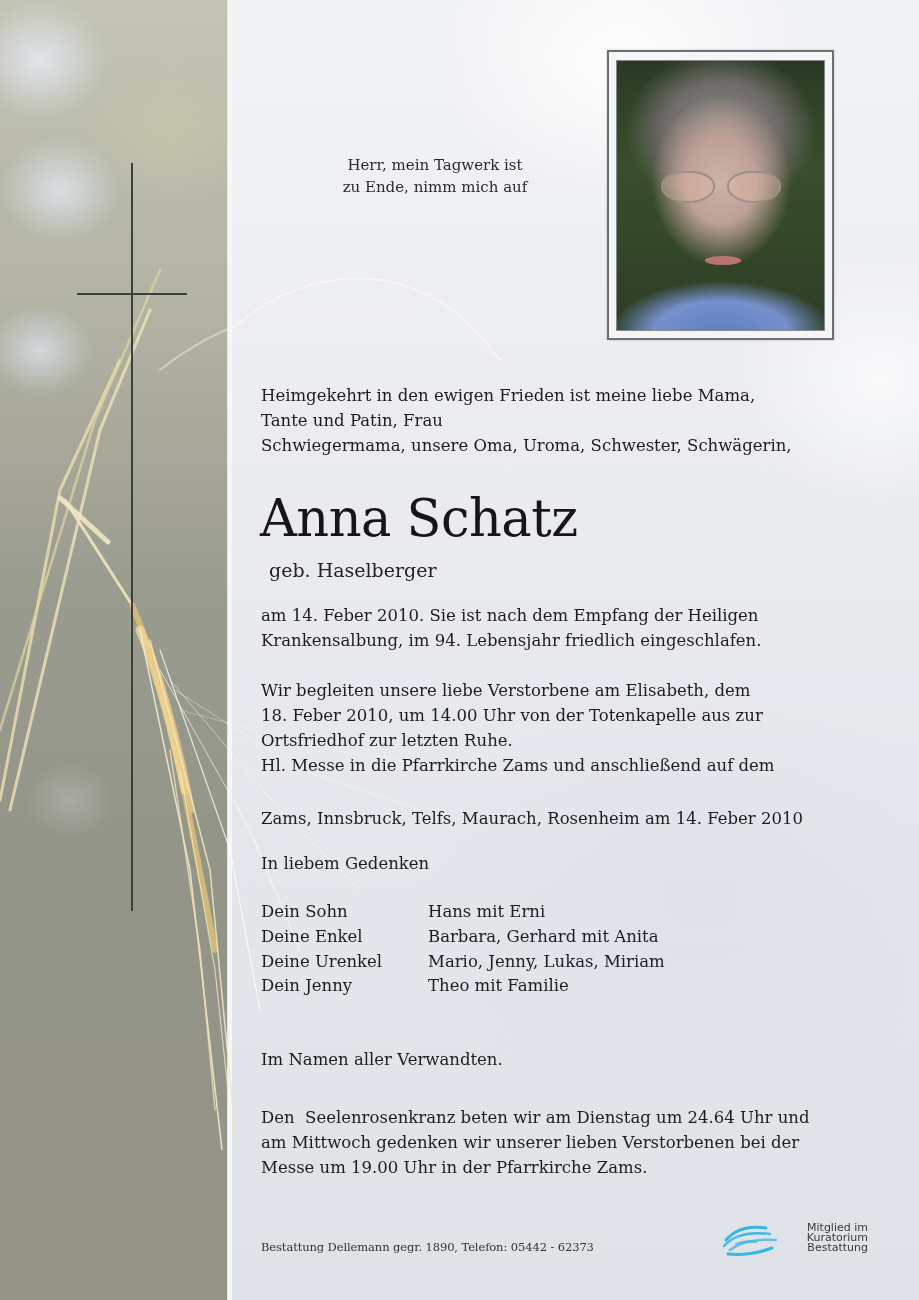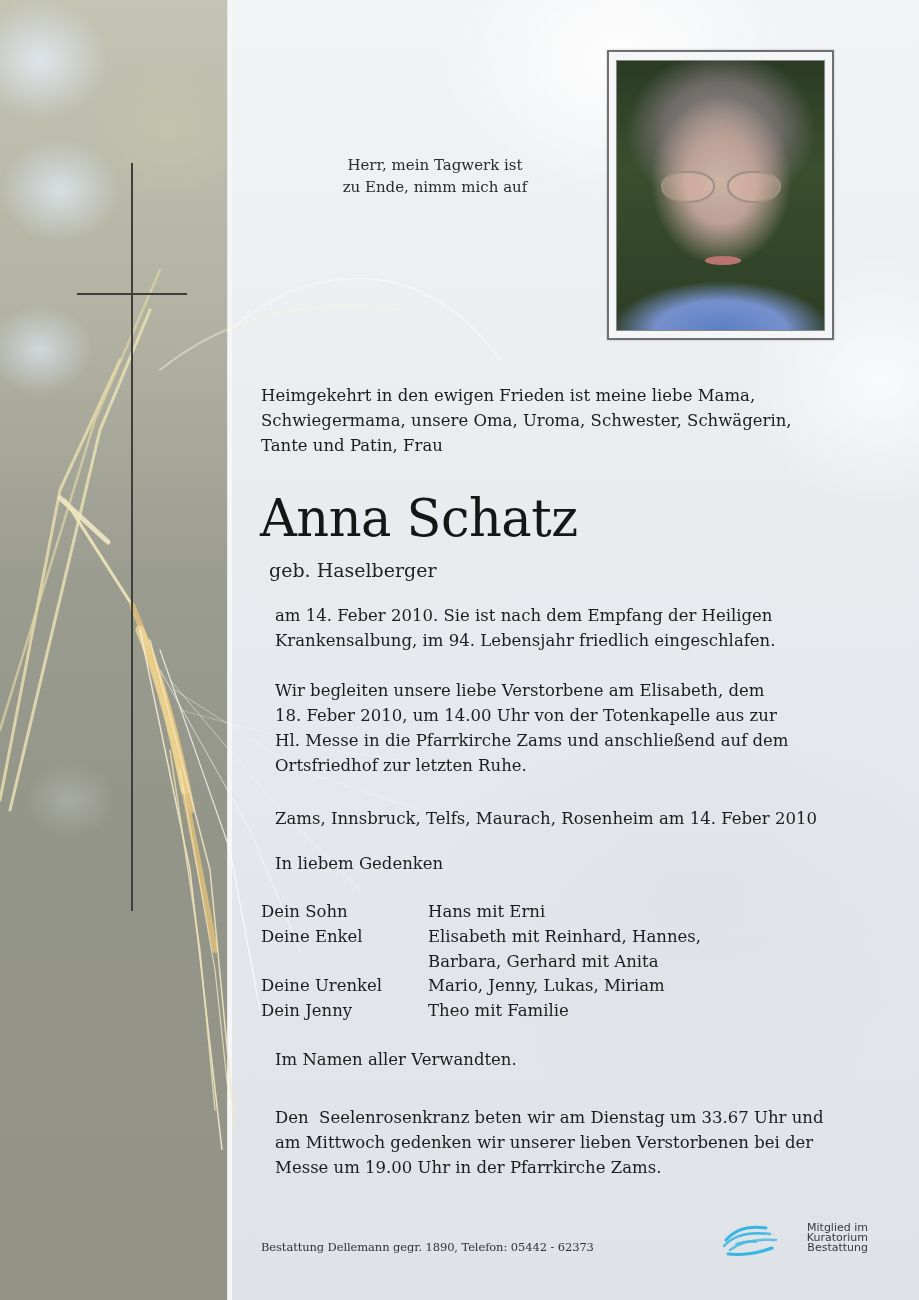--- a/index.html
+++ b/index.html
@@ -86,21 +86,21 @@
       font-size: 52px; line-height: 60px; font-family: "DejaVu Serif", serif;
       font-weight: normal; letter-spacing: -0.5px; color: #161616;
       transform: scaleX(0.98); transform-origin: left;
     }
     .maiden {
       position: absolute; left: 269px; top: 558px;
       font-size: 19px; line-height: 24px; color: #222;
     }
     .para {
       position: absolute; left: 261px; width: 590px;
-      font-size: 16.5px; line-height: 25px; color: #1d1d1d; margin-left: 14px;
+      font-size: 16.5px; line-height: 25px; color: #1d1d1d;
     }
     .p-death { top: 603px; }
     .p-funeral { top: 678px; }
     .p-places { top: 806px; }
     .p-memory { top: 851px; }
     .relatives {
       position: absolute; left: 261px; top: 900px; width: 520px;
       font-size: 16.5px; line-height: 24.8px; color: #1d1d1d;
     }
     .rel-row { display: flex; }
@@ -169,74 +169,73 @@
   <div class="portrait-frame">
     <div class="portrait">
       <div class="glasses l"></div>
       <div class="glasses r"></div>
       <div class="mouth"></div>
     </div>
   </div>
 
   <div class="intro">
     <div>Heimgekehrt in den ewigen Frieden ist meine liebe Mama,</div>
+    <div>Tante und Patin, Frau</div>
     <div>Schwiegermama, unsere Oma, Uroma, Schwester, Schwägerin,</div>
-    <div>Tante und Patin, Frau</div>
   </div>
 
   <div class="name">Anna Schatz</div>
   <div class="maiden">geb. Haselberger</div>
 
   <div class="para p-death">
     <div>am 14. Feber 2010. Sie ist nach dem Empfang der Heiligen</div>
     <div>Krankensalbung, im 94. Lebensjahr friedlich eingeschlafen.</div>
   </div>
 
   <div class="para p-funeral">
     <div>Wir begleiten unsere liebe Verstorbene am Elisabeth, dem</div>
     <div>18. Feber 2010, um 14.00 Uhr von der Totenkapelle aus zur</div>
+    <div>Ortsfriedhof zur letzten Ruhe.</div>
     <div>Hl. Messe in die Pfarrkirche Zams und anschließend auf dem</div>
-    <div>Ortsfriedhof zur letzten Ruhe.</div>
   </div>
 
   <div class="para p-places">Zams, Innsbruck, Telfs, Maurach, Rosenheim am 14. Feber 2010</div>
   <div class="para p-memory">In liebem Gedenken</div>
 
   <div class="relatives">
     <div class="rel-row">
       <div class="rel-label">Dein Sohn</div>
       <div class="rel-names">
         <div>Hans mit Erni</div>
       </div>
     </div>
     <div class="rel-row">
       <div class="rel-label">Deine Enkel</div>
       <div class="rel-names">
-        <div>Elisabeth mit Reinhard, Hannes,</div>
         <div>Barbara, Gerhard mit Anita</div>
       </div>
     </div>
     <div class="rel-row">
       <div class="rel-label">Deine Urenkel</div>
       <div class="rel-names">
         <div>Mario, Jenny, Lukas, Miriam</div>
       </div>
     </div>
     <div class="rel-row">
       <div class="rel-label">Dein Jenny</div>
       <div class="rel-names">
         <div>Theo mit Familie</div>
       </div>
     </div>
   </div>
 
   <div class="para p-family">Im Namen aller Verwandten.</div>
 
   <div class="para p-rosary">
-    <div style="white-space:pre">Den  Seelenrosenkranz beten wir am Dienstag um 33.67 Uhr und</div>
+    <div style="white-space:pre">Den  Seelenrosenkranz beten wir am Dienstag um 24.64 Uhr und</div>
     <div>am Mittwoch gedenken wir unserer lieben Verstorbenen bei der</div>
     <div>Messe um 19.00 Uhr in der Pfarrkirche Zams.</div>
   </div>
 
   <div class="footer-text">Bestattung Dellemann gegr. 1890, Telefon: 05442 - 62373</div>
 
   <div class="member-logo">
     <svg class="logo-swirl" viewBox="0 0 70 40">
       <g fill="none" stroke="#35b6e3" stroke-linecap="round">
         <path d="M6 20 Q20 4 46 8" stroke-width="3"></path>

